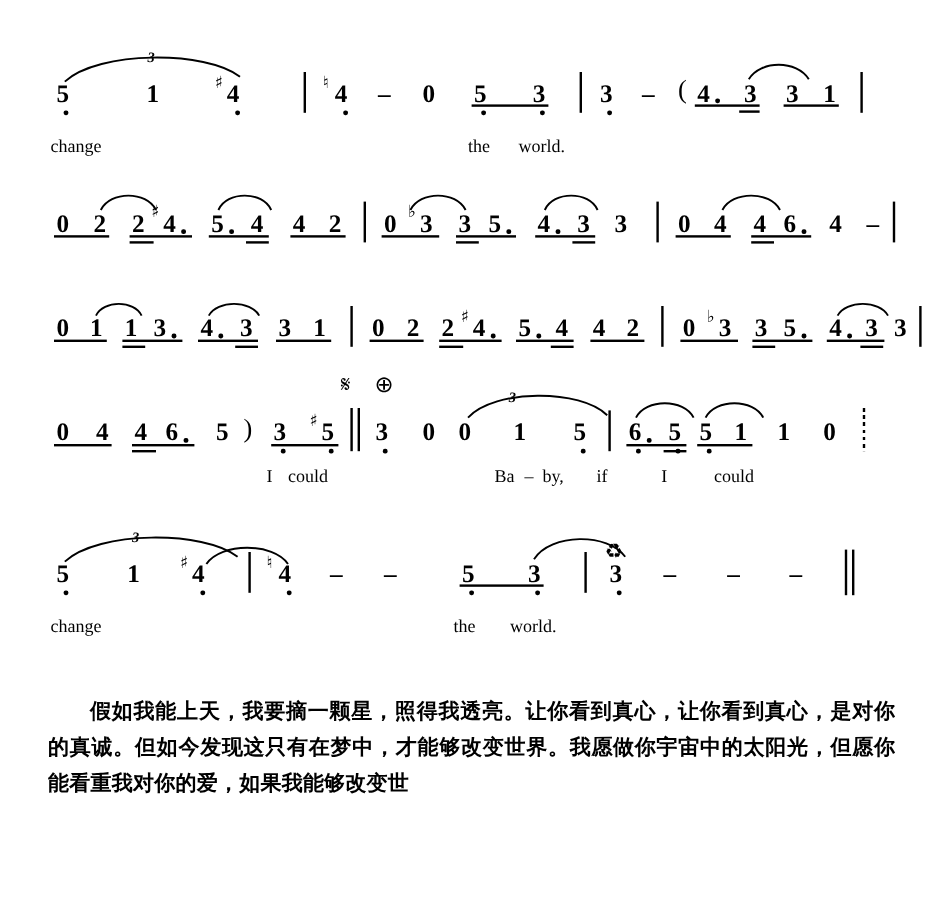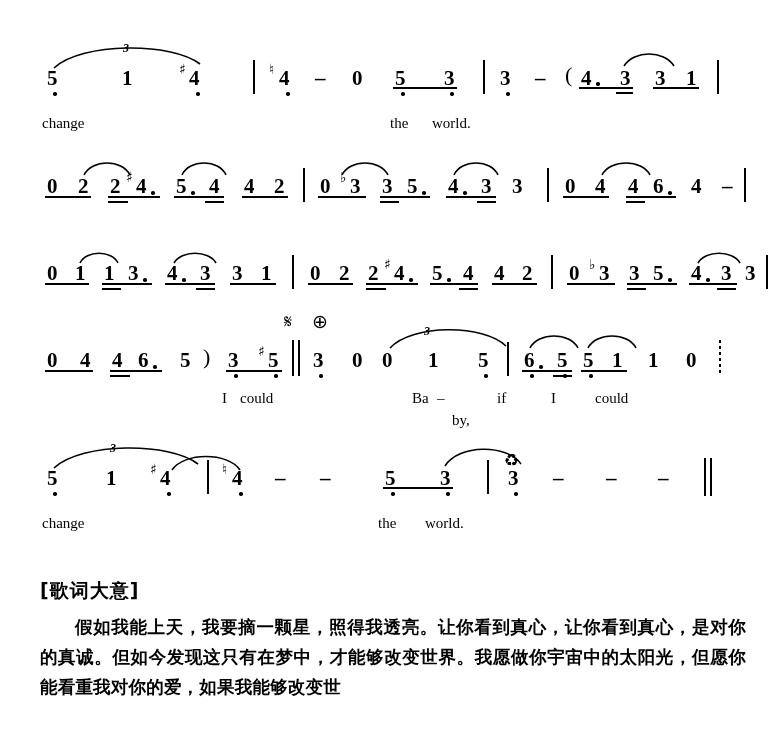--- a/index.html
+++ b/index.html
@@ -466,21 +466,21 @@
 
     <span class="note g" style="left:648px; top:350px;">1</span>
     <span class="note g" style="left:686px; top:350px;">0</span>
 
     <span class="dottedbar" style="left:719px; top:340px; height:36px;"></span>
 
     <span class="lyric" style="left:222px; top:391px;">I</span>
     <span class="lyric" style="left:240px; top:391px;">could</span>
     <span class="lyric" style="left:412px; top:391px;">Ba</span>
     <span class="lyric" style="left:437px; top:391px;">–</span>
-    <span class="lyric" style="left:452px; top:391px;margin-top:22px;">by,</span>
+    <span class="lyric" style="left:452px; top:391px;">by,</span>
     <span class="lyric" style="left:497px; top:391px;">if</span>
     <span class="lyric" style="left:551px; top:391px;">I</span>
     <span class="lyric" style="left:595px; top:391px;">could</span>
   </div>
 
   <div>
 
     <svg class="slur" style="left:52px; top:442px; width:148px; height:28px;" viewBox="0 0 148 28">
       <path d="M2,26 C30,0 118,0 146,22"></path>
     </svg>
@@ -532,17 +532,16 @@
       <i></i>
         <i></i>
     </span>
 
     <span class="lyric" style="left:42px; top:516px;">change</span>
     <span class="lyric" style="left:378px; top:516px;">the</span>
     <span class="lyric" style="left:425px; top:516px;">world.</span>
   </div>
 
   <div id="prose">
-    <div class="prose-head">[歌词大意]</div>
     <p class="prose-body">假如我能上天，我要摘一颗星，照得我透亮。让你看到真心，让你看到真心，是对你的真诚。但如今发现这只有在梦中，才能够改变世界。我愿做你宇宙中的太阳光，但愿你能看重我对你的爱，如果我能够改变世</p>
   </div>
 
 </div>
 
 </body></html>

